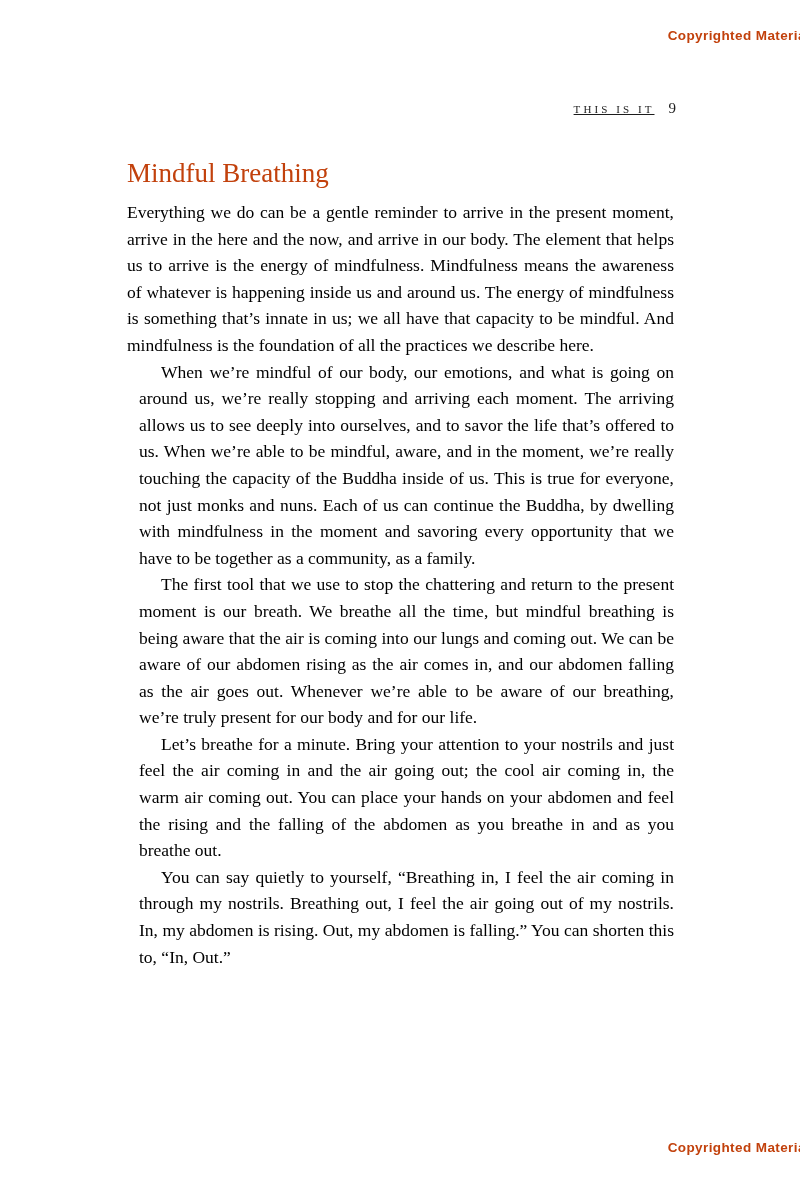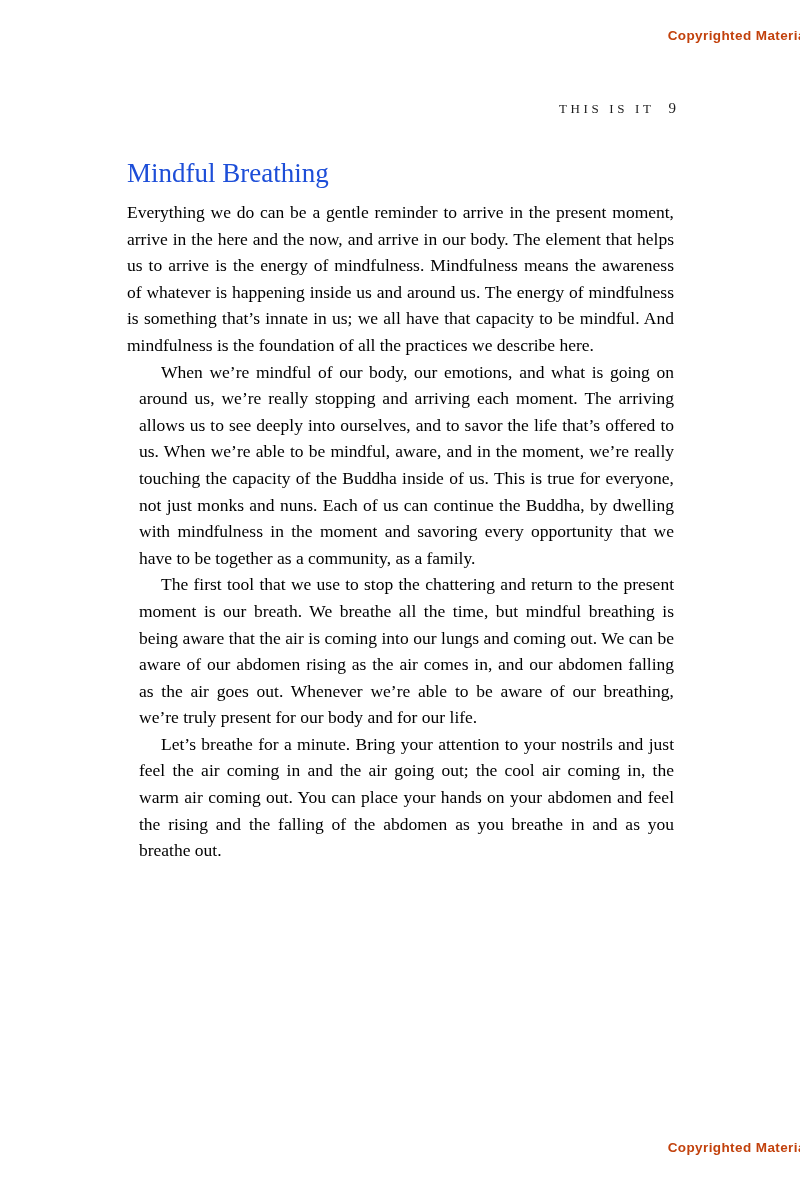--- a/index.html
+++ b/index.html
@@ -25,37 +25,38 @@
   .copyright-top { top: 28px; }
   .copyright-bottom { top: 1140px; }
   .running-header {
     position: absolute;
     top: 99px;
     right: 124px;
     font-family: "Liberation Serif", serif;
     color: #1c1c1c;
   }
   .running-title {
-    font-size: 13px;
+    font-size: 11px;
     letter-spacing: 0.28em;
+    text-decoration: underline;
   }
   .page-number {
     font-size: 15px;
     margin-left: 14px;
     letter-spacing: 0;
   }
   .section-heading {
     position: absolute;
     top: 158px;
     left: 127px;
     margin: 0;
     font-family: "Liberation Serif", serif;
     font-weight: normal;
     font-size: 27px;
-    color: #1d4ed8;
+    color: #c2410c;
   }
   .body-text {
     position: absolute;
     top: 199px;
     left: 127px;
     width: 547px;
     font-family: "Liberation Serif", serif;
     font-size: 17.5px;
     line-height: 26.6px;
     color: #000000;
@@ -80,17 +81,18 @@
     <span class="running-title">THIS IS IT</span><span class="page-number">9</span>
   </div>
 
   <h1 class="section-heading">Mindful Breathing</h1>
 
   <div class="body-text">
     <p>Everything we do can be a gentle reminder to arrive in the present moment, arrive in the here and the now, and arrive in our body. The element that helps us to arrive is the energy of mindfulness. Mindfulness means the awareness of whatever is happening inside us and around us. The energy of mindfulness is something that’s innate in us; we all have that capacity to be mindful. And mindfulness is the foundation of all the practices we describe here.</p>
     <p>When we’re mindful of our body, our emotions, and what is going on around us, we’re really stopping and arriving each moment. The arriving allows us to see deeply into ourselves, and to savor the life that’s offered to us. When we’re able to be mindful, aware, and in the moment, we’re really touching the capacity of the Buddha inside of us. This is true for everyone, not just monks and nuns. Each of us can continue the Buddha, by dwelling with mindfulness in the moment and savoring every opportunity that we have to be together as a community, as a family.</p>
     <p>The first tool that we use to stop the chattering and return to the present moment is our breath. We breathe all the time, but mindful breathing is being aware that the air is coming into our lungs and coming out. We can be aware of our abdomen rising as the air comes in, and our abdomen falling as the air goes out. Whenever we’re able to be aware of our breathing, we’re truly present for our body and for our life.</p>
     <p>Let’s breathe for a minute. Bring your attention to your nostrils and just feel the air coming in and the air going out; the cool air coming in, the warm air coming out. You can place your hands on your abdomen and feel the rising and the falling of the abdomen as you breathe in and as you breathe out.</p>
+    <p>You can say quietly to yourself, “Breathing in, I feel the air coming in through my nostrils. Breathing out, I feel the air going out of my nostrils. In, my abdomen is rising. Out, my abdomen is falling.” You can shorten this to, “In, Out.”</p>
   </div>
 
   <div class="copyright-notice copyright-bottom">Copyrighted Material</div>
 
 </div>
 
 </body></html>

